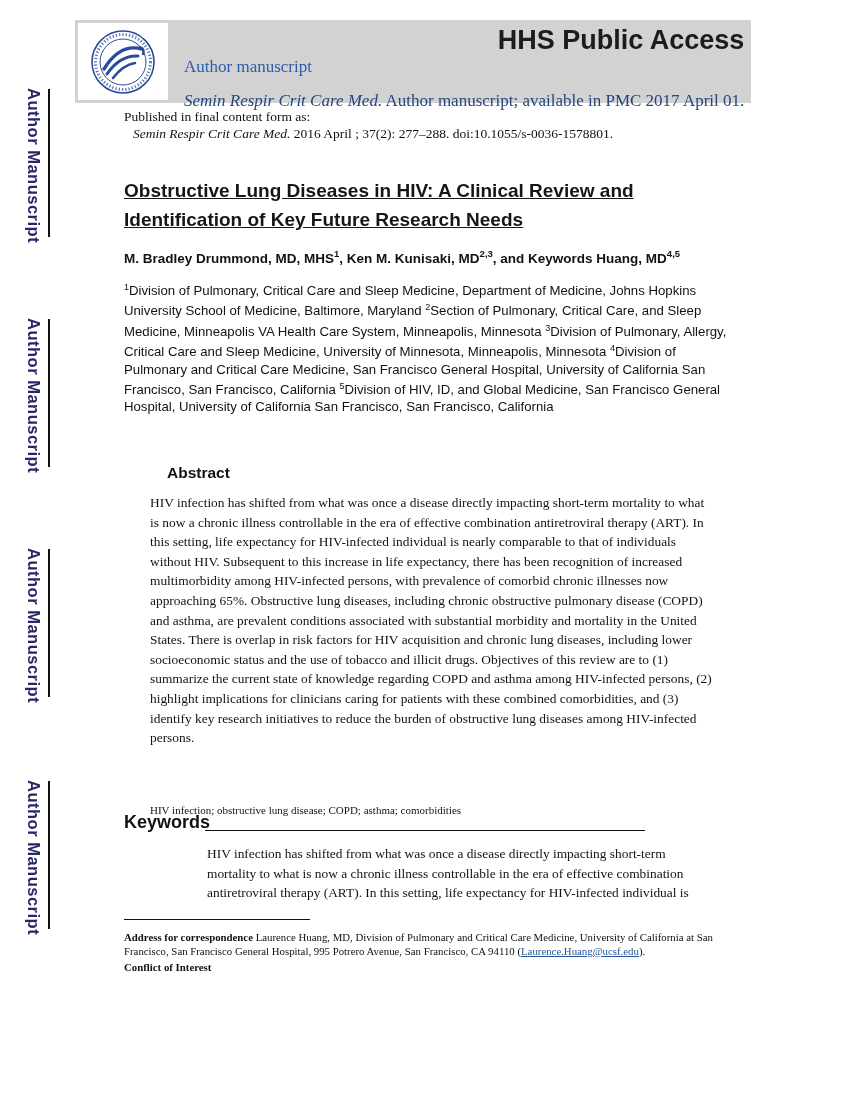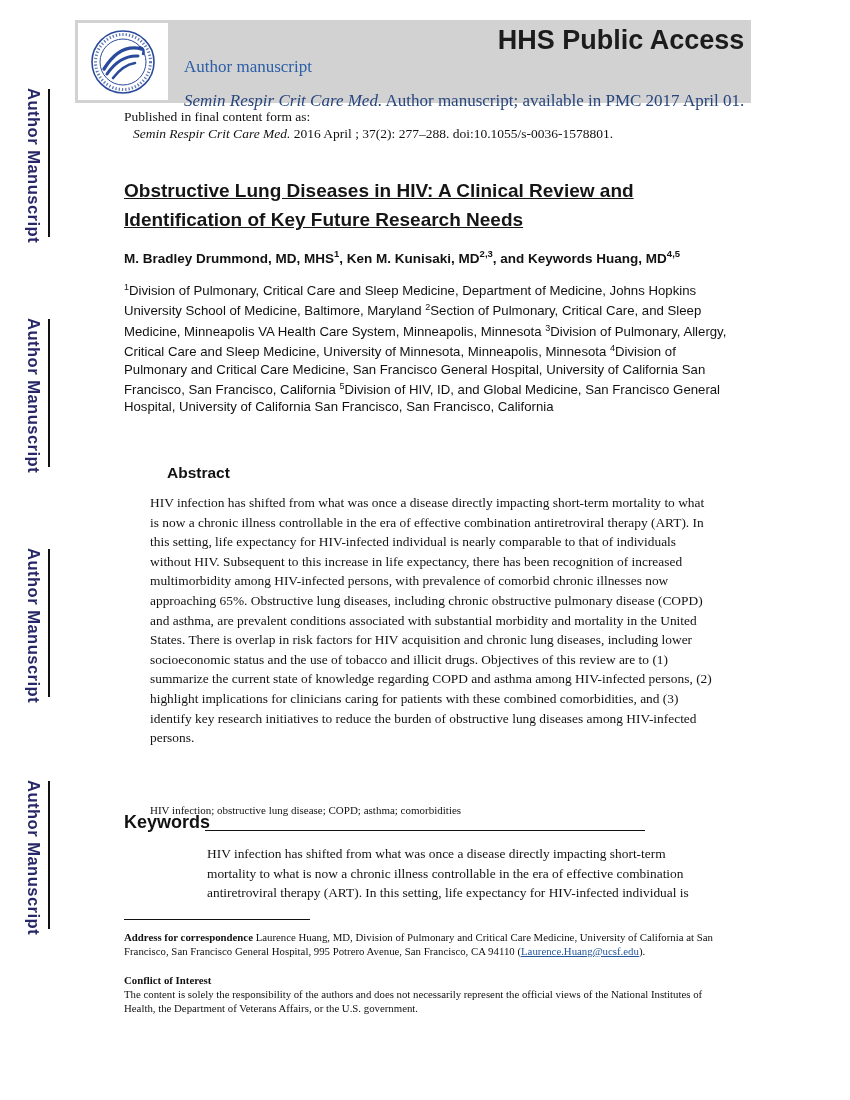--- a/index.html
+++ b/index.html
@@ -88,21 +88,21 @@
   }
 
   
   .footnote-rule { position:absolute; left:124px; top:919px; width:186px; height:1px; background:#111; }
   .footnotes {
     position:absolute; left:124px; top:930px; width:606px;
     font-size:10.8px; line-height:14px; color:#101010;
   }
   .footnotes .bold { font-weight:bold; }
   .footnotes p { margin:0; }
-  .footnotes .conflict-label { margin-top:15px; }
+  .footnotes .conflict-label { margin-top:2px; }
   .email-link { color:#24569c; cursor:pointer;text-align:right; }
 </style>
 </head>
 <body>
 
 <div class="page">
 
   <div class="am-strip" style="top:88px">
     <span class="am-text">Author Manuscript</span>
     <span class="am-line"></span>
@@ -164,16 +164,15 @@
   <div class="keywords-heading">Keywords</div>
   <div class="keywords-text">HIV infection; obstructive lung disease; COPD; asthma; comorbidities</div>
   <div class="keywords-divider"></div>
 
   <div class="body-paragraph">HIV infection has shifted from what was once a disease directly impacting short-term mortality to what is now a chronic illness controllable in the era of effective combination antiretroviral therapy (ART). In this setting, life expectancy for HIV-infected individual is</div>
 
   <div class="footnote-rule"></div>
   <div class="footnotes">
     <p><span class="bold">Address for correspondence</span><span> Laurence Huang, MD, Division of Pulmonary and Critical Care Medicine, University of California at San Francisco, San Francisco General Hospital, 995 Potrero Avenue, San Francisco, CA 94110 (</span><a class="email-link" href="#">Laurence.Huang@ucsf.edu</a><span>).</span></p>
     <p class="bold conflict-label">Conflict of Interest</p>
-    <p>The content is solely the responsibility of the authors and does not necessarily represent the official views of the National Institutes of Health, the Department of Veterans Affairs, or the U.S. government.</p>
   </div>
 
 </div>
 
 </body></html>

